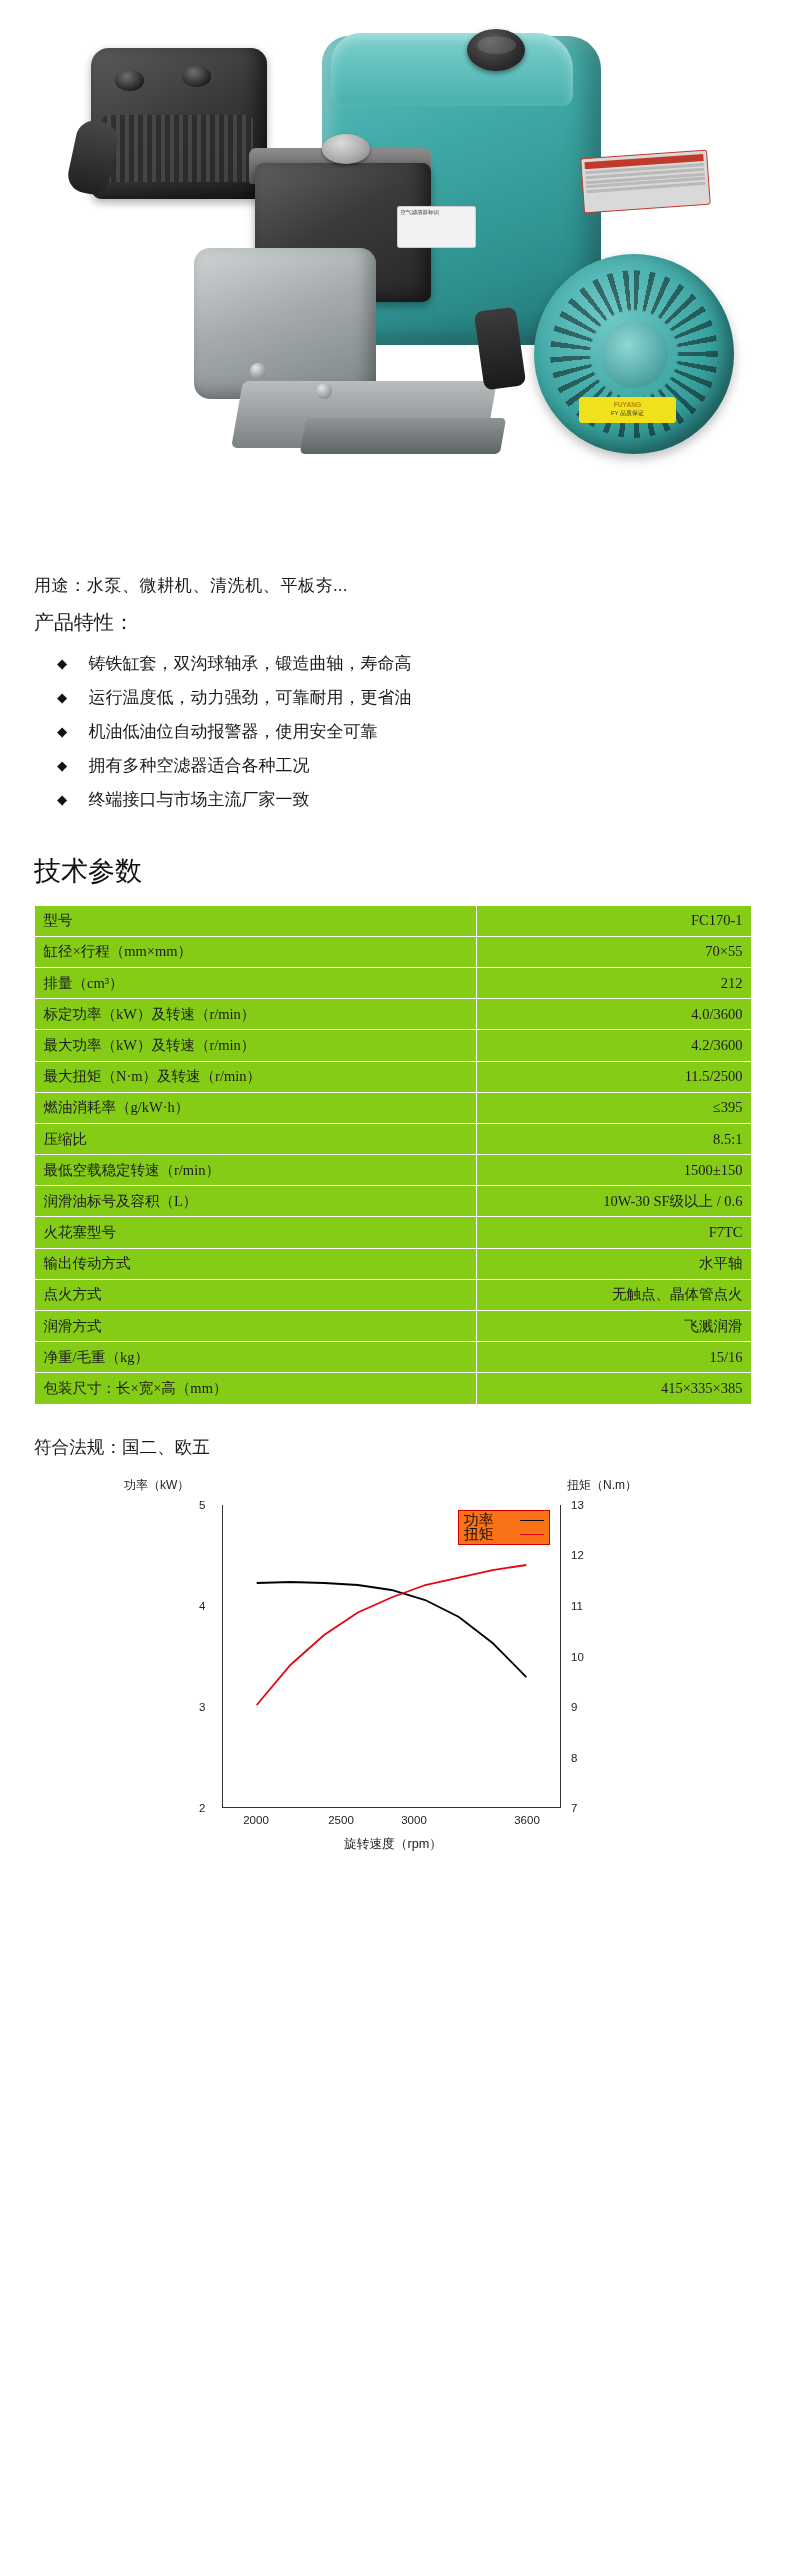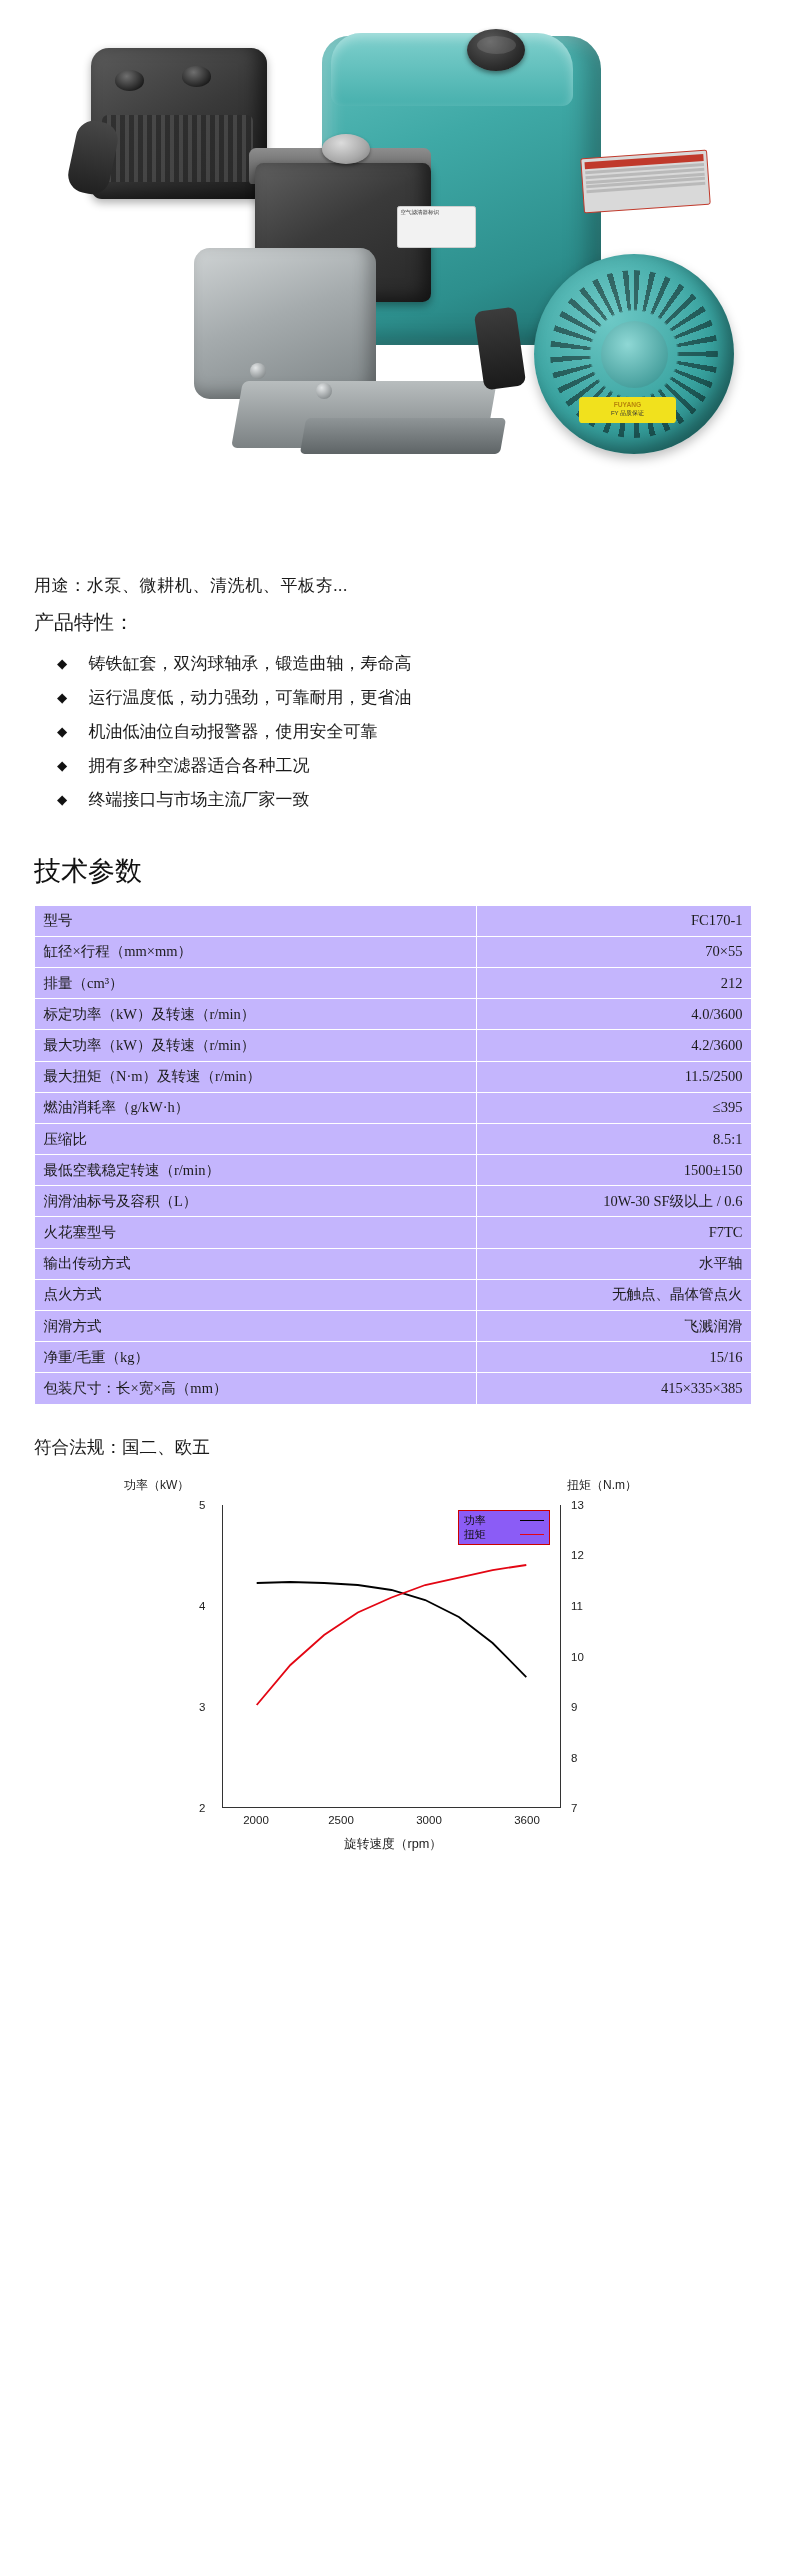--- a/index.html
+++ b/index.html
@@ -328,21 +328,21 @@
   
   table.spec {
     width: 718px;
     margin: 0 34px;
     border-collapse: collapse;
     font-size: 14.5px;
   }
   table.spec td {
     border: 0.6px solid #ffffff;
     padding: 4.8px 8.5px;
-    background: #c4b5fd;
+    background: #84cc16;
     height: 20.6px;
     margin-top: 36px;
   }
   table.spec td.k {
     width: 424px;
     text-align: left;
     color: #1c1c1c;
   }
   table.spec td.v {
     text-align: right;
@@ -394,23 +394,23 @@
     color: #222;
     transform: translateX(-50%);
     top: 344px;
   }
   .legend {
     position: absolute;
     left: 424px;
     top: 40px;
     width: 92px;
     border: 0.6px solid #c00;
-    background: #8b5cf6;
+    background: #f97316;
     padding: 3.6px 4.8px;
-    font-size: 11px;
+    font-size: 15px;
     color: #111;
     box-sizing: border-box;
   }
   .legend .row {
     display: flex;
     align-items: center;
     justify-content: space-between;
     height: 13.3px;
   }
   .legend .swatch {
@@ -587,21 +587,21 @@
     <div class="tick-y right" style="top:338px;">7</div>
     <div class="tick-y right" style="top:288px;">8</div>
     <div class="tick-y right" style="top:237px;">9</div>
     <div class="tick-y right" style="top:187px;">10</div>
     <div class="tick-y right" style="top:136px;">11</div>
     <div class="tick-y right" style="top:85px;">12</div>
     <div class="tick-y right" style="top:35px;">13</div>
 
     <div class="tick-x" style="left:222px;">2000</div>
     <div class="tick-x" style="left:307px;">2500</div>
-    <div class="tick-x" style="left:395px;">3000</div>
+    <div class="tick-x" style="left:380px;">3000</div>
     <div class="tick-x" style="left:493px;">3600</div>
 
     <div class="legend">
       <div class="row">
         <span>功率</span>
         <span class="swatch" style="border-top-color:#000000;"></span>
       </div>
       <div class="row">
         <span>扭矩</span>
         <span class="swatch" style="border-top-color:#e30613;"></span>

